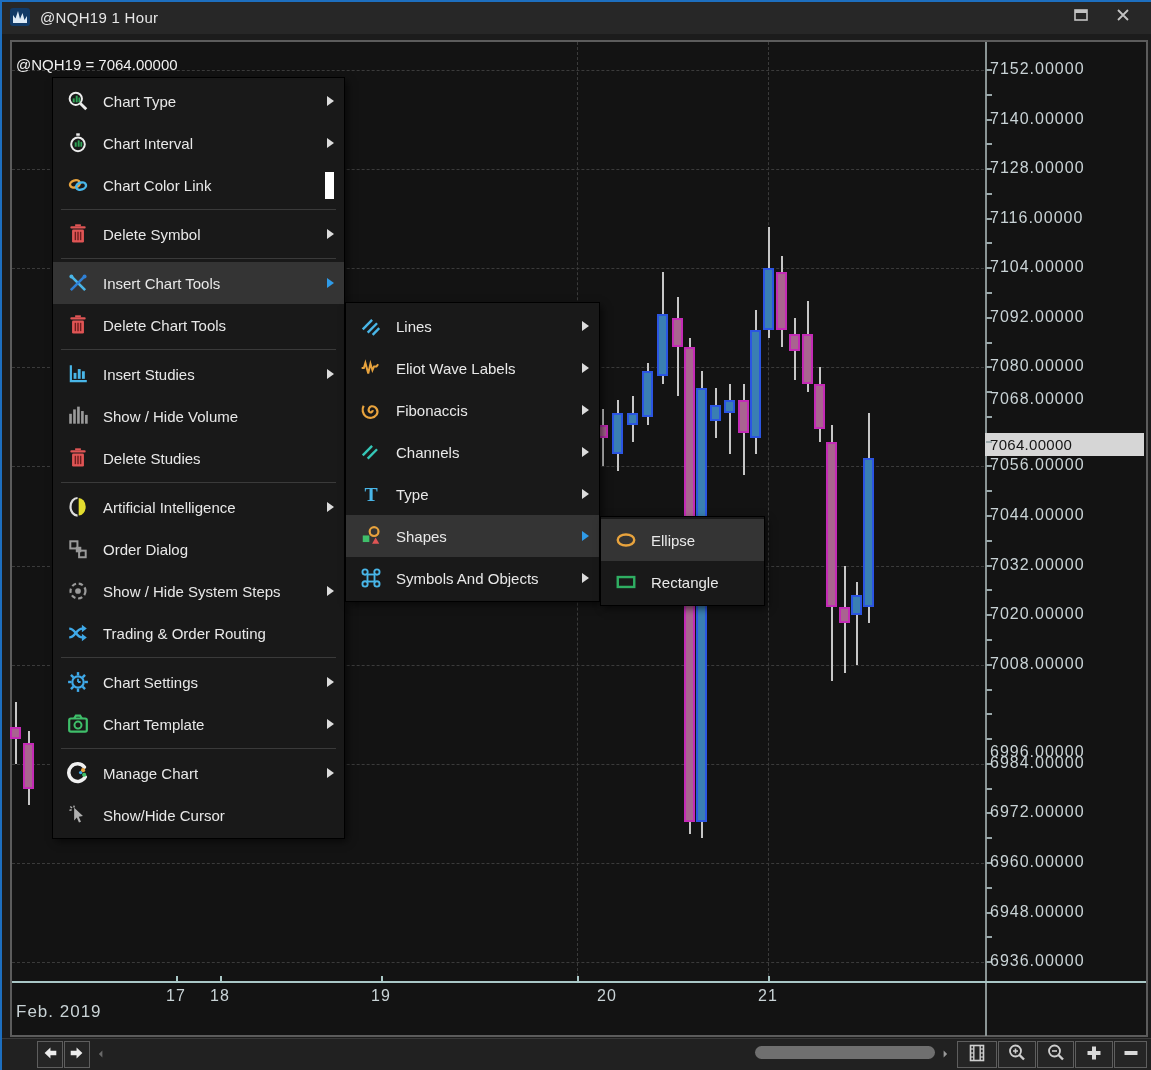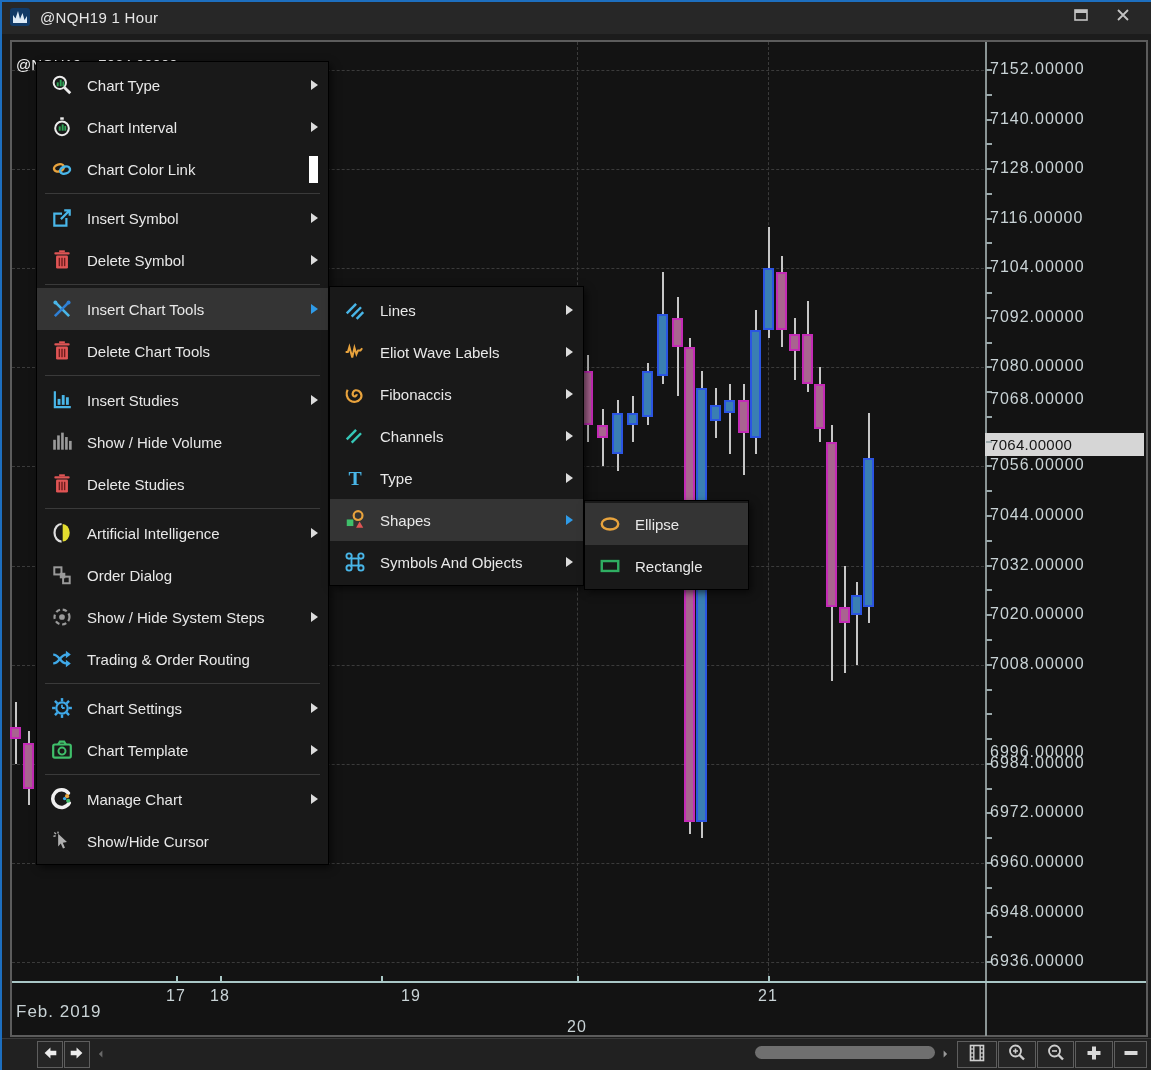--- a/index.html
+++ b/index.html
@@ -32,21 +32,21 @@
   .plabel{position:absolute;left:5px;color:#c9d3d6;font-size:16px;letter-spacing:1px;white-space:nowrap;}
   .price-tag{position:absolute;left:0;width:159px;height:23px;background:#d6d6d6;color:#161616;
              font-size:15px;line-height:23px;padding-left:5px;letter-spacing:.3px;}
   
   #date-axis{position:absolute;left:0;top:981px;width:1151px;height:56px;z-index:4;}
   .daxis-line{position:absolute;left:12px;top:0;width:1134px;height:2px;background:#a9c7c6;}
   .dtick{position:absolute;top:-5px;width:2px;height:5px;background:#a9c7c6;}
   .dlabel{position:absolute;top:6px;color:#c9d3d6;font-size:16px;letter-spacing:1px;}
   .period{position:absolute;left:16px;top:21px;color:#c9d3d6;font-size:17px;letter-spacing:1px;}
   
-  .menu{position:absolute;margin:0;list-style:none;background:#191919;padding:2px 0;
+  .menu{position:absolute;margin:16px;list-style:none;background:#191919;padding:2px 0;
         box-shadow:0 0 0 1px #000,3px 3px 8px rgba(0,0,0,.65);z-index:20;}
   .menu li{height:42px;display:flex;align-items:center;gap:12px;padding:0 10px 0 12px;
            color:#e8e8e8;font-size:15px;cursor:default;}
   .menu li.hl{background:#343434;}
   .menu li.sep{height:7px;padding:3px 8px;}
   .menu li.sep i{display:block;width:100%;border-top:1px solid #3a3a3a;}
   .menu .mi{width:26px;display:flex;justify-content:center;flex-shrink:0;}
   .menu .ml{flex:1;white-space:nowrap;}
   .caret{width:0;height:0;border-left:7px solid #dcdcdc;border-top:5px solid transparent;
          border-bottom:5px solid transparent;margin-left:6px;}
@@ -220,23 +220,23 @@
     </div>
 
   <div id="date-axis">
     <div class="daxis-line"></div>
     <div class="period">Feb. 2019</div>
   <div class="dtick" style="left: 176px;"></div>
       <div class="dlabel" style="left: 166px;">17</div>
       <div class="dtick" style="left: 220px;"></div>
       <div class="dlabel" style="left: 210px;">18</div>
       <div class="dtick" style="left: 381px;"></div>
-      <div class="dlabel" style="left: 371px; margin-left: 30px;">19</div>
+      <div class="dlabel" style="left: 371px;">19</div>
       <div class="dtick" style="left: 577px;"></div>
-      <div class="dlabel" style="left: 567px; margin-top: 31px;">20</div>
+      <div class="dlabel" style="left: 597px;">20</div>
       <div class="dtick" style="left: 768px;"></div>
       <div class="dlabel" style="left: 758px;">21</div>
     </div>
 
   <ul class="menu" id="main-menu">
       <li>
         <span class="mi">
           <svg viewBox="0 0 20 20" width="22" height="22">
             <circle cx="8" cy="8" r="5.6" fill="none" stroke="#ececec" stroke-width="1.8"></circle>
             <line x1="12.2" y1="12.2" x2="17.5" y2="17.5" stroke="#ececec" stroke-width="2.6"></line>
@@ -268,30 +268,20 @@
               <ellipse cx="7.2" cy="9" rx="4.6" ry="3.2" stroke="#e8a33d" transform="rotate(-18 7.2 9)"></ellipse>
               <ellipse cx="12.8" cy="11" rx="4.6" ry="3.2" stroke="#49b6e8" transform="rotate(-18 12.8 11)"></ellipse>
             </g>
           </svg>
         </span>
         <span class="ml">Chart Color Link</span>
         <span class="swatch"></span>
       </li>
       <li class="sep">
         <i></i>
-      </li>
-      <li>
-        <span class="mi">
-          <svg viewBox="0 0 20 20" width="22" height="22">
-            <path d="M14 10v7H3V6h7" fill="none" stroke="#49b6e8" stroke-width="2"></path>
-            <path d="M9 11 17 3M12 3h5v5" fill="none" stroke="#49b6e8" stroke-width="2"></path>
-          </svg>
-        </span>
-        <span class="ml">Insert Symbol</span>
-        <span class="caret"></span>
       </li>
       <li>
         <span class="mi">
           <svg viewBox="0 0 20 20" width="22" height="22">
             <rect x="4.6" y="5.8" width="10.8" height="12" rx="1.2" fill="#e05555"></rect>
             <rect x="3" y="3" width="14" height="2" rx="1" fill="#e05555"></rect>
             <rect x="7.4" y="1.2" width="5.2" height="1.8" fill="#e05555"></rect>
             <g stroke="#6e1d1d" stroke-width="1.3">
               <line x1="7.6" y1="8" x2="7.6" y2="15.6"></line>
               <line x1="10" y1="8" x2="10" y2="15.6"></line>

